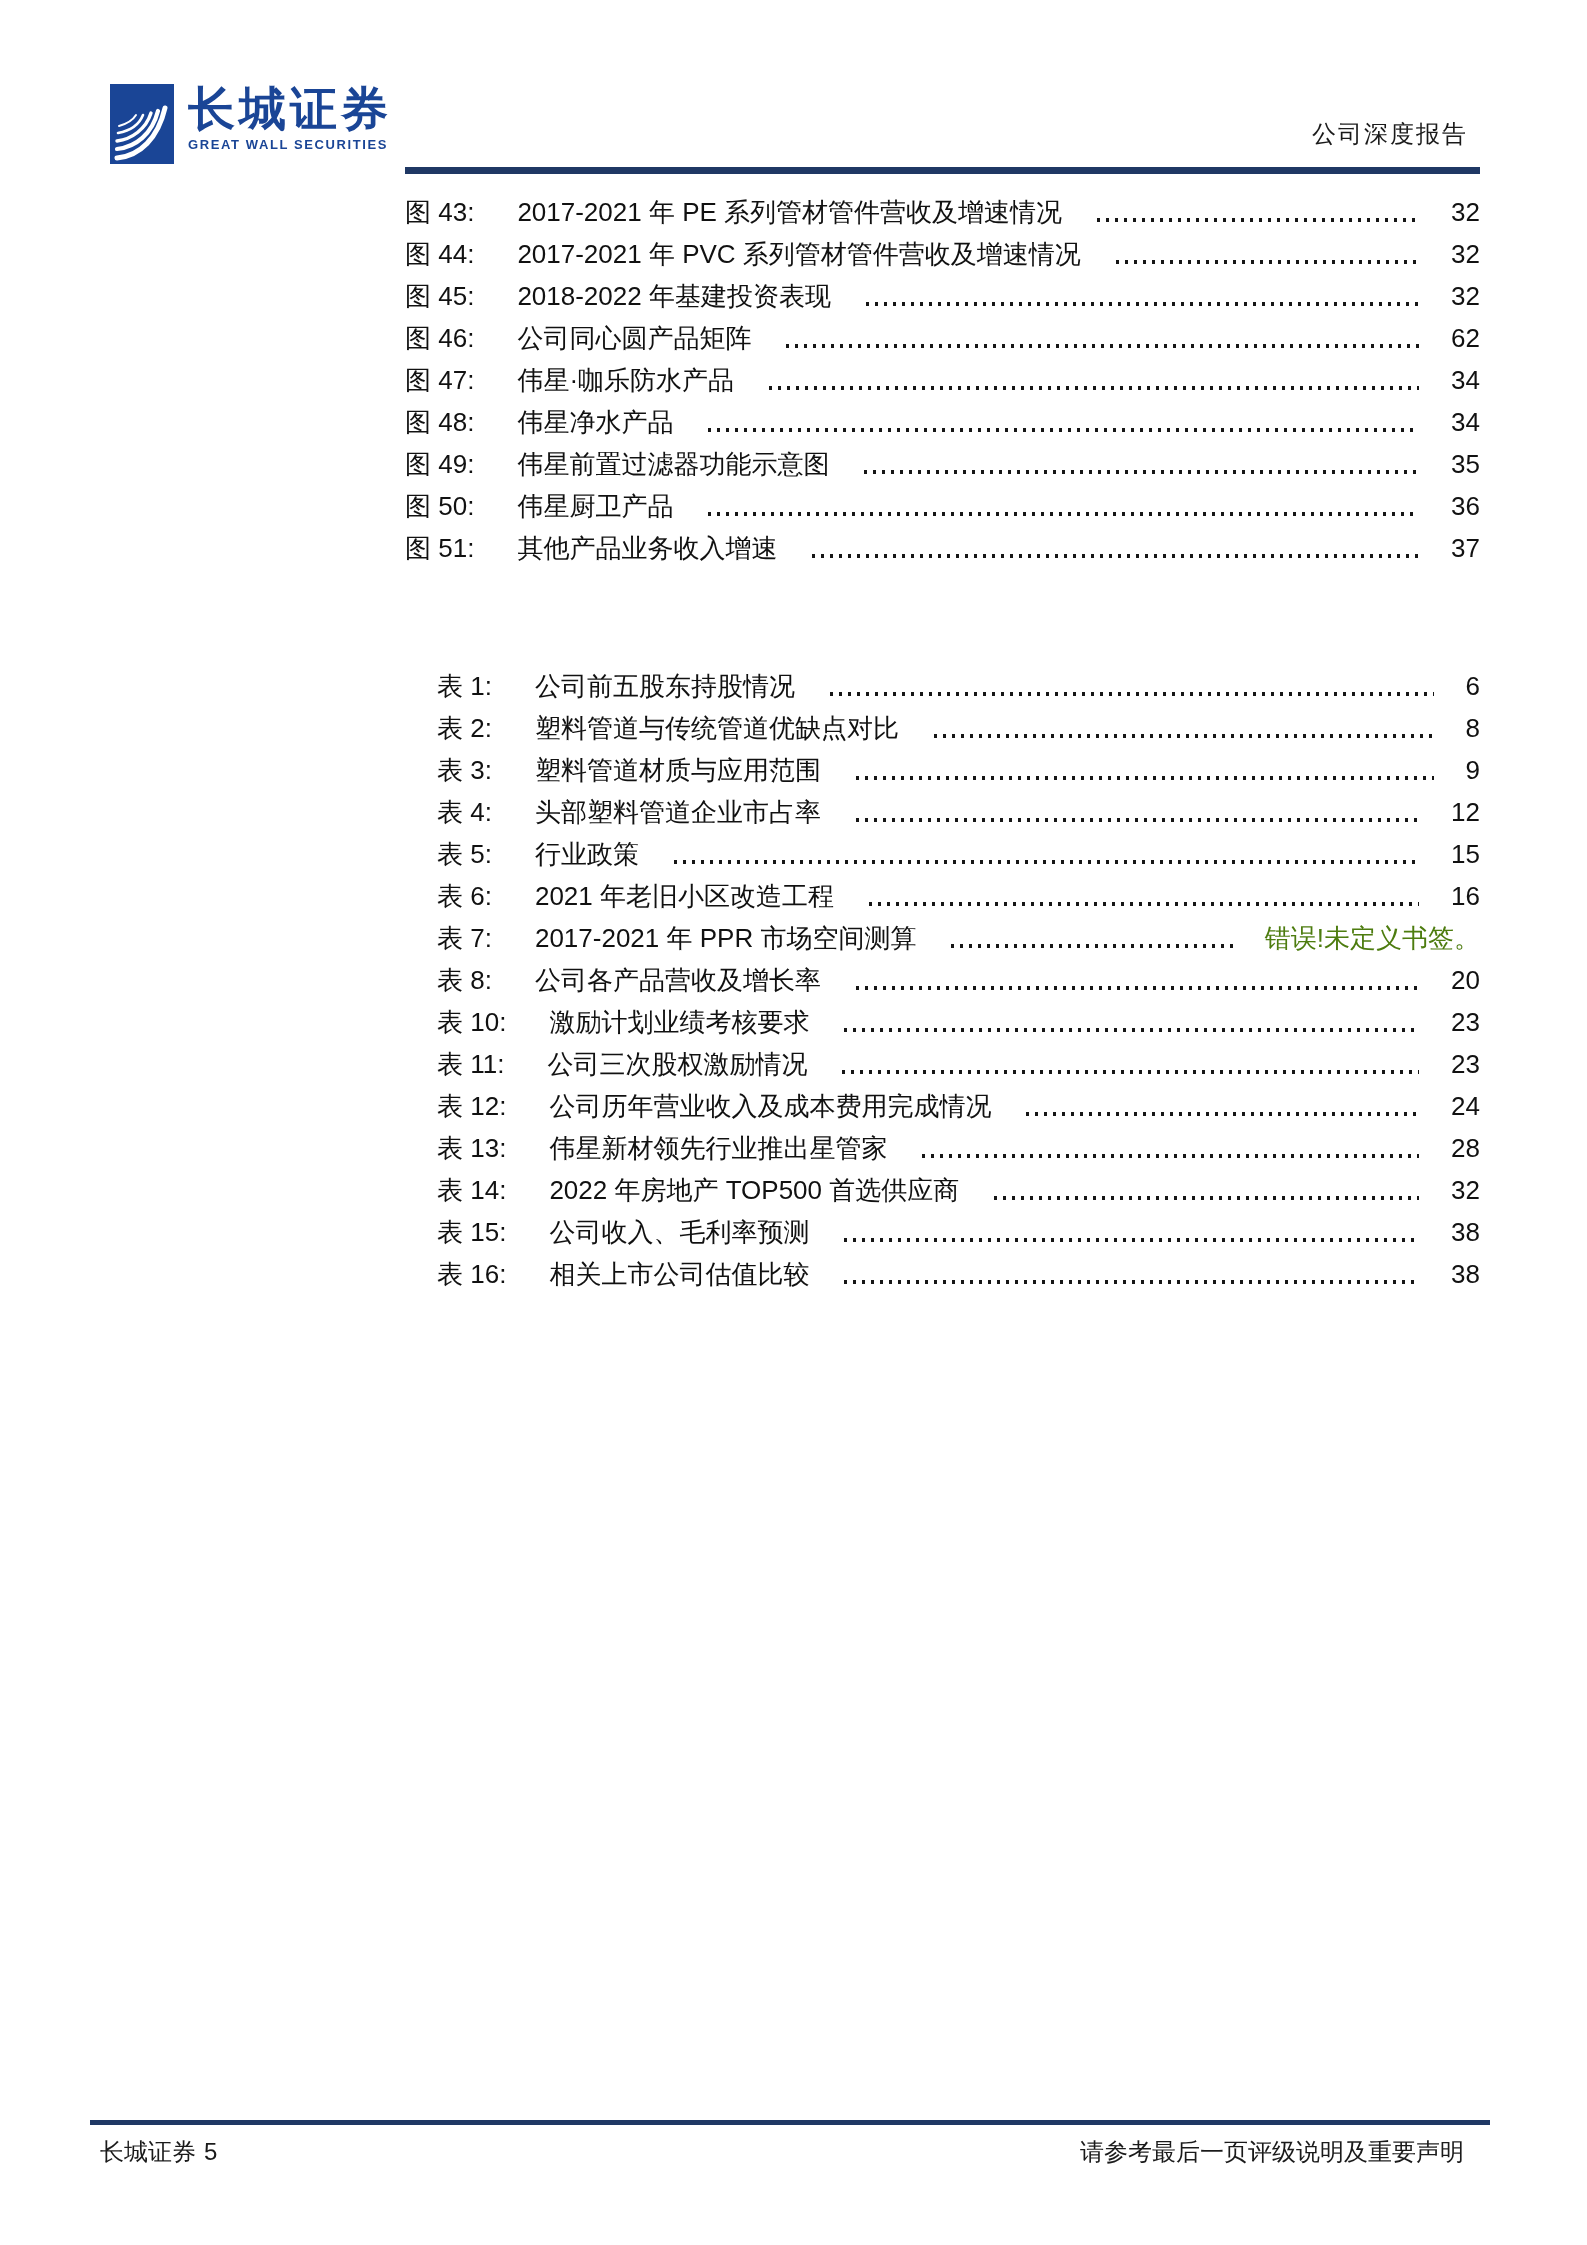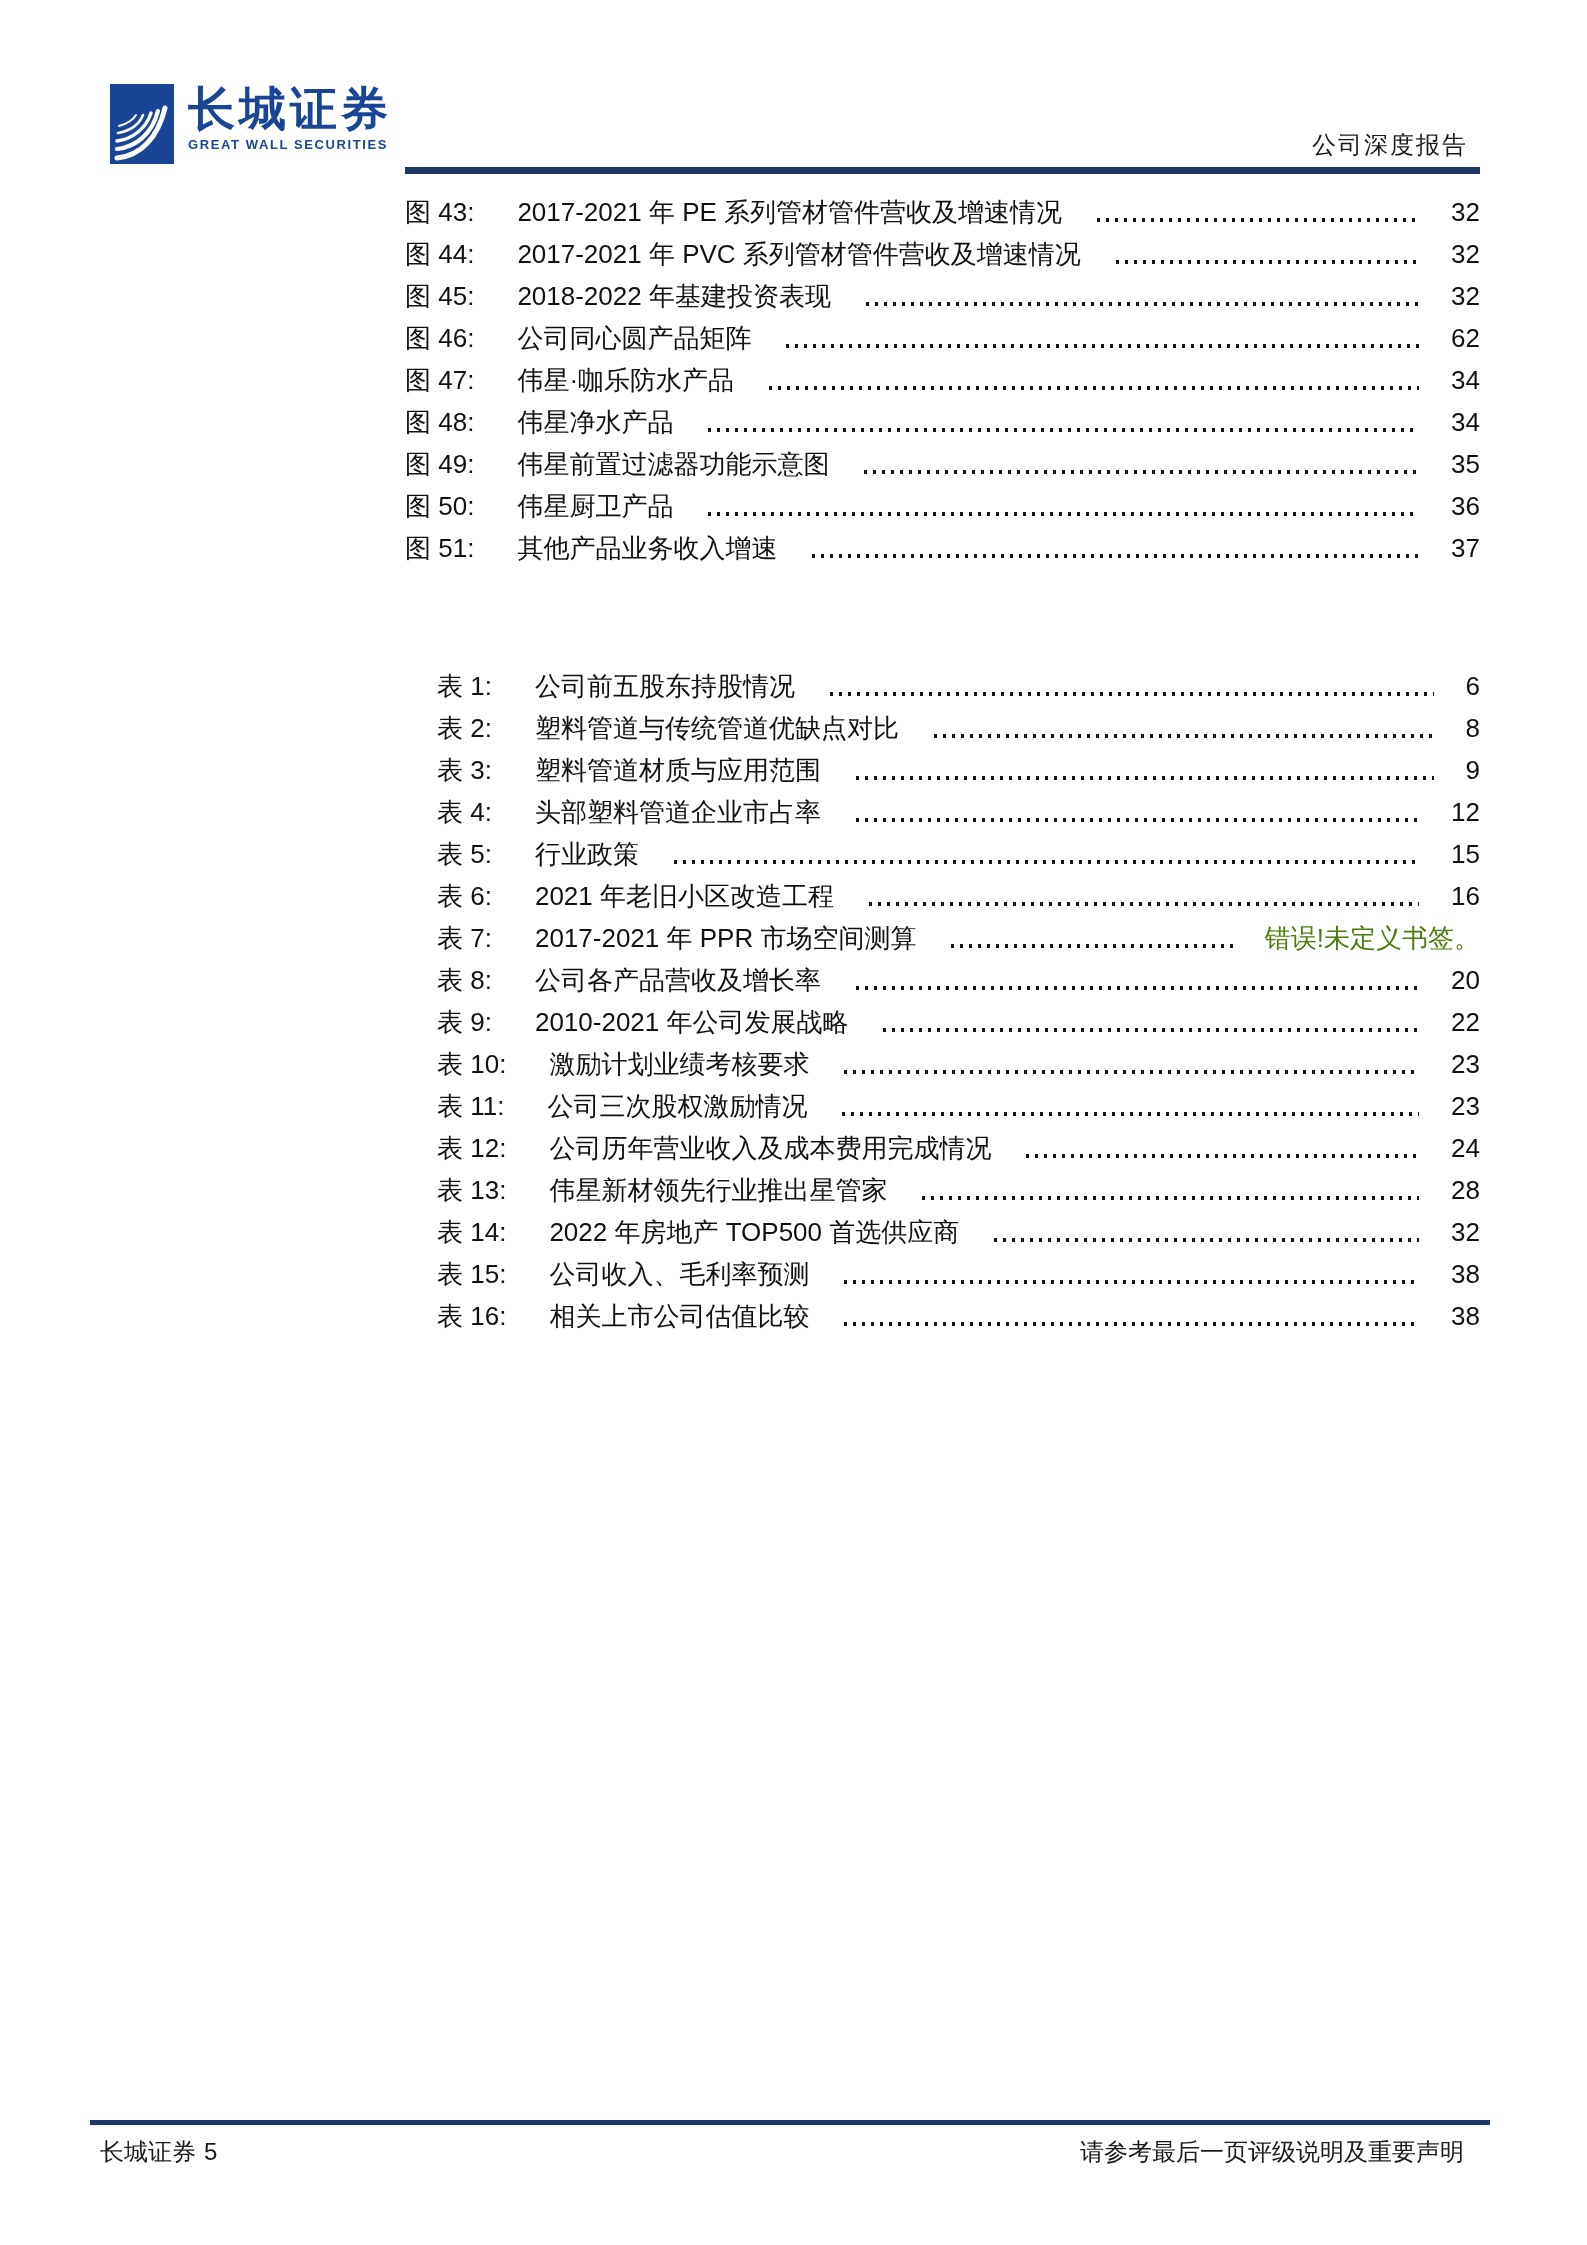--- a/index.html
+++ b/index.html
@@ -47,21 +47,21 @@
     font-family: "Liberation Sans", "DejaVu Sans", sans-serif;
     font-weight: 700;
     font-size: 13px;
     letter-spacing: 1.6px;
     color: #1a4596;
     margin-top: 3px;
     white-space: nowrap;
   }
   .report-type {
     position: absolute;
-    top: 129px;
+    top: 118px;
     right: 107px;
     font-size: 24px;
     color: #1a1a1a;
     letter-spacing: 2px;
     white-space: nowrap;
   }
   .header-rule {
     position: absolute;
     left: 405px;
     top: 167px;
@@ -275,26 +275,20 @@
     <span class="toc-page page-error">错误!未定义书签。</span>
   </div>
 
   <div class="toc-row">
     <span class="toc-label">表 8:</span>
     <span class="toc-title">公司各产品营收及增长率</span>
     <span class="toc-leader"></span>
     <span class="toc-page">20</span>
   </div>
 
-  <div class="toc-row">
-    <span class="toc-label">表 9:</span>
-    <span class="toc-title">2010-2021 年公司发展战略</span>
-    <span class="toc-leader"></span>
-    <span class="toc-page">22</span>
-  </div>
 
   <div class="toc-row">
     <span class="toc-label">表 10:</span>
     <span class="toc-title">激励计划业绩考核要求</span>
     <span class="toc-leader"></span>
     <span class="toc-page">23</span>
   </div>
 
   <div class="toc-row">
     <span class="toc-label">表 11:</span>

